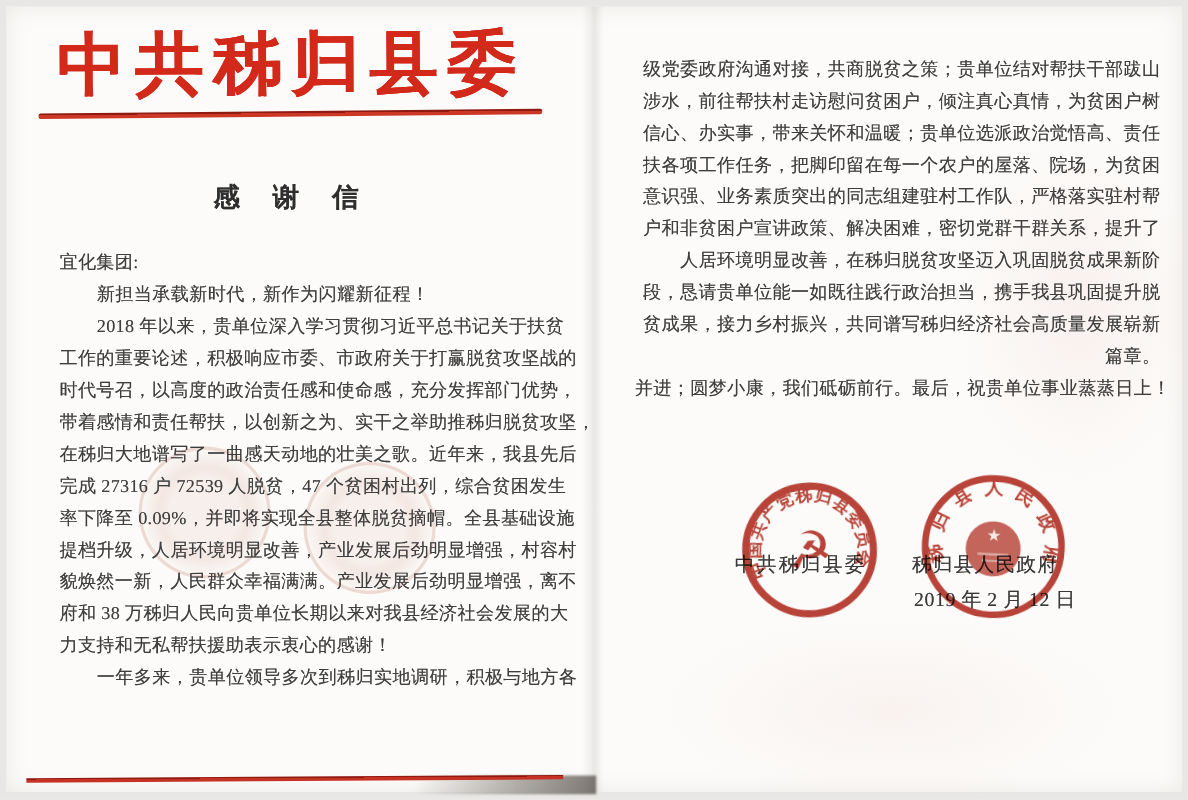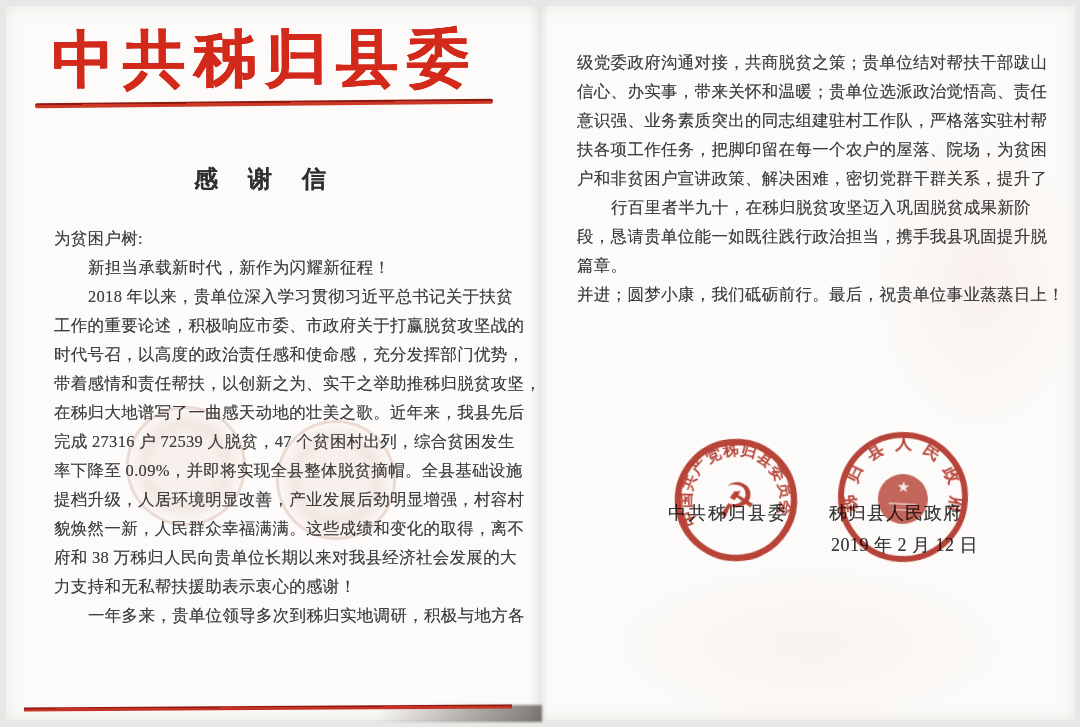--- a/index.html
+++ b/index.html
@@ -20,21 +20,21 @@
     letter-spacing:9px;color:#d2291b;white-space:nowrap;
     text-shadow:0.6px 0 #d2291b, -0.3px 0 #d2291b;transform:rotate(-0.3deg);}
   .header-rule{position:absolute;left:35px;top:101px;width:458px;height:5px;
     background:linear-gradient(to bottom,#8f1a10 0%,#8f1a10 35%,#cc3726 35%,#cc3726 100%);
     transform:rotate(-0.55deg);border-radius:2px;}
   .letter-title{position:absolute;left:40px;top:163px;width:452px;text-align:center;
     font-size:24px;font-weight:700;color:#2e2e2e;letter-spacing:12px;
     text-shadow:0 0 0.5px rgba(46,46,46,0.7);}
   .lines{position:absolute;color:#3e3e3e;}
   .left-lines{left:54px;top:224px;width:456px;}
-  .right-lines{left:577px;top:48px;width:478px;}
+  .right-lines{left:577px;top:48px;width:478px;text-align:right;}
   .line{height:29px;line-height:29px;font-size:16.5px;letter-spacing:0.3px;
     white-space:nowrap;text-shadow:0 0 0.6px rgba(62,62,62,0.55);}
   .line.indent{padding-left:34px;}
   .bleed{position:absolute;border-radius:50%;pointer-events:none;opacity:0.55;}
   .bleed-ring{border:3px solid rgba(187,110,82,0.38);
     background:radial-gradient(closest-side,rgba(196,120,90,0.16) 55%,rgba(187,110,82,0.26) 72%,rgba(187,110,82,0.05) 100%);
     filter:blur(0.7px);}
   .bleed-a{left:126px;top:406px;width:114px;height:114px;}
   .bleed-b{left:276px;top:420px;width:114px;height:114px;}
   .sig{position:absolute;color:#383838;font-size:18px;white-space:nowrap;z-index:3;
@@ -65,44 +65,46 @@
   <div class="pink-smudge smudge-b"></div>
   <div class="seam"></div>
 
   <div class="bleed bleed-ring bleed-a"></div>
   <div class="bleed bleed-ring bleed-b"></div>
 
   <div class="letterhead">中共秭归县委</div>
   <div class="header-rule"></div>
   <div class="letter-title">感 谢 信</div>
   <div class="lines left-lines">
-      <div class="line">为贫困户树:</div>
+      <div class="line">宜化集团:</div>
       <div class="line indent">新担当承载新时代，新作为闪耀新征程！</div>
       <div class="line indent">2018 年以来，贵单位深入学习贯彻习近平总书记关于扶贫</div>
       <div class="line">工作的重要论述，积极响应市委、市政府关于打赢脱贫攻坚战的</div>
       <div class="line">时代号召，以高度的政治责任感和使命感，充分发挥部门优势，</div>
       <div class="line">带着感情和责任帮扶，以创新之为、实干之举助推秭归脱贫攻坚，</div>
       <div class="line">在秭归大地谱写了一曲感天动地的壮美之歌。近年来，我县先后</div>
       <div class="line">完成 27316 户 72539 人脱贫，47 个贫困村出列，综合贫困发生</div>
       <div class="line">率下降至 0.09%，并即将实现全县整体脱贫摘帽。全县基础设施</div>
       <div class="line">提档升级，人居环境明显改善，产业发展后劲明显增强，村容村</div>
-      <div class="line">貌焕然一新，人民群众幸福满满。这些成绩和变化的取得，离不</div>
+      <div class="line">貌焕然一新，人民群众幸福满满。产业发展后劲明显增强，离不</div>
       <div class="line">府和 38 万秭归人民向贵单位长期以来对我县经济社会发展的大</div>
       <div class="line">力支持和无私帮扶援助表示衷心的感谢！</div>
       <div class="line indent">一年多来，贵单位领导多次到秭归实地调研，积极与地方各</div>
     </div>
 
   <div class="lines right-lines">
       <div class="line">级党委政府沟通对接，共商脱贫之策；贵单位结对帮扶干部跋山</div>
+      <div class="line">涉水，前往帮扶村走访慰问贫困户，倾注真心真情，为贫困户树</div>
       <div class="line">信心、办实事，带来关怀和温暖；贵单位选派政治觉悟高、责任</div>
+      <div class="line">扶各项工作任务，把脚印留在每一个农户的屋落、院场，为贫困</div>
       <div class="line">意识强、业务素质突出的同志组建驻村工作队，严格落实驻村帮</div>
-      <div class="line">扶各项工作任务，把脚印留在每一个农户的屋落、院场，为贫困</div>
       <div class="line">户和非贫困户宣讲政策、解决困难，密切党群干群关系，提升了</div>
-      <div class="line indent">行百里者半九十，在秭归脱贫攻坚迈入巩固脱贫成果新阶</div>
+      <div class="line indent">人居环境明显改善，在秭归脱贫攻坚迈入巩固脱贫成果新阶</div>
       <div class="line">段，恳请贵单位能一如既往践行政治担当，携手我县巩固提升脱</div>
+      <div class="line">贫成果，接力乡村振兴，共同谱写秭归经济社会高质量发展崭新</div>
       <div class="line">篇章。</div>
       <div class="line">并进；圆梦小康，我们砥砺前行。最后，祝贵单位事业蒸蒸日上！</div>
     </div>
 
   <div class="sig sig-committee">中共秭归县委</div>
   <div class="sig sig-government">秭归县人民政府</div>
   <div class="sig sig-date">2019 年 2 月 12 日</div>
 
   <svg class="seal seal-party" viewBox="0 0 128 128">
     <defs>

